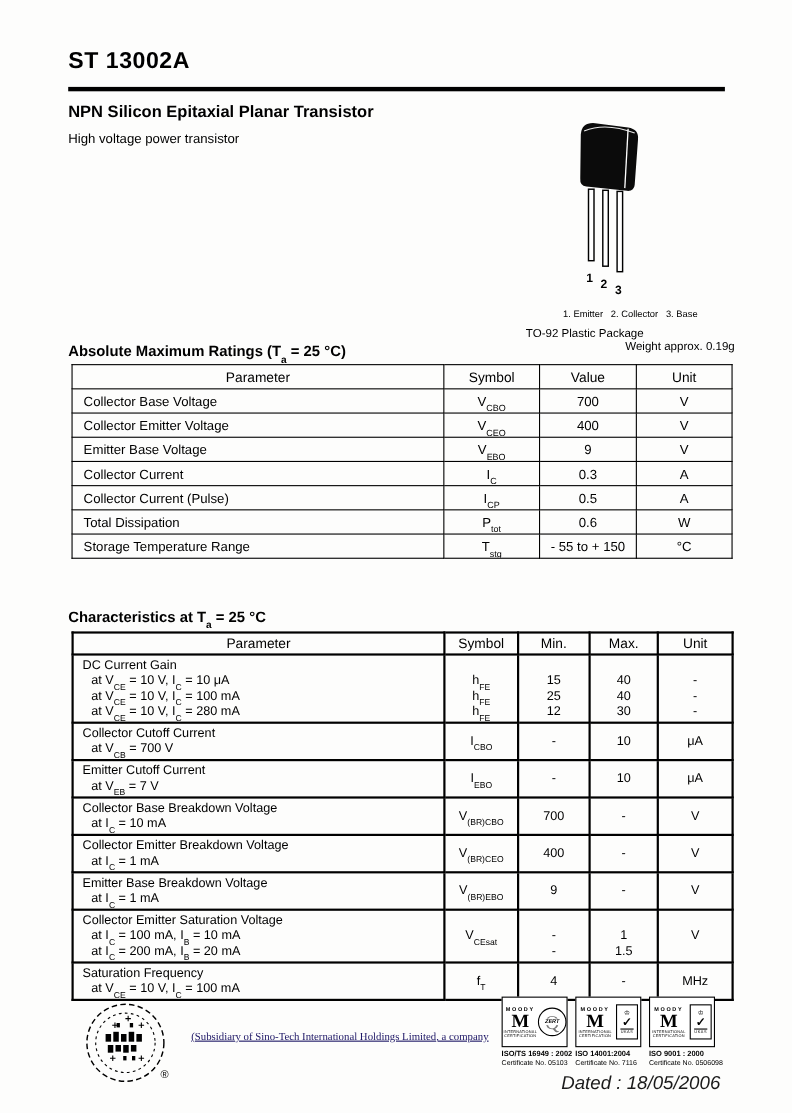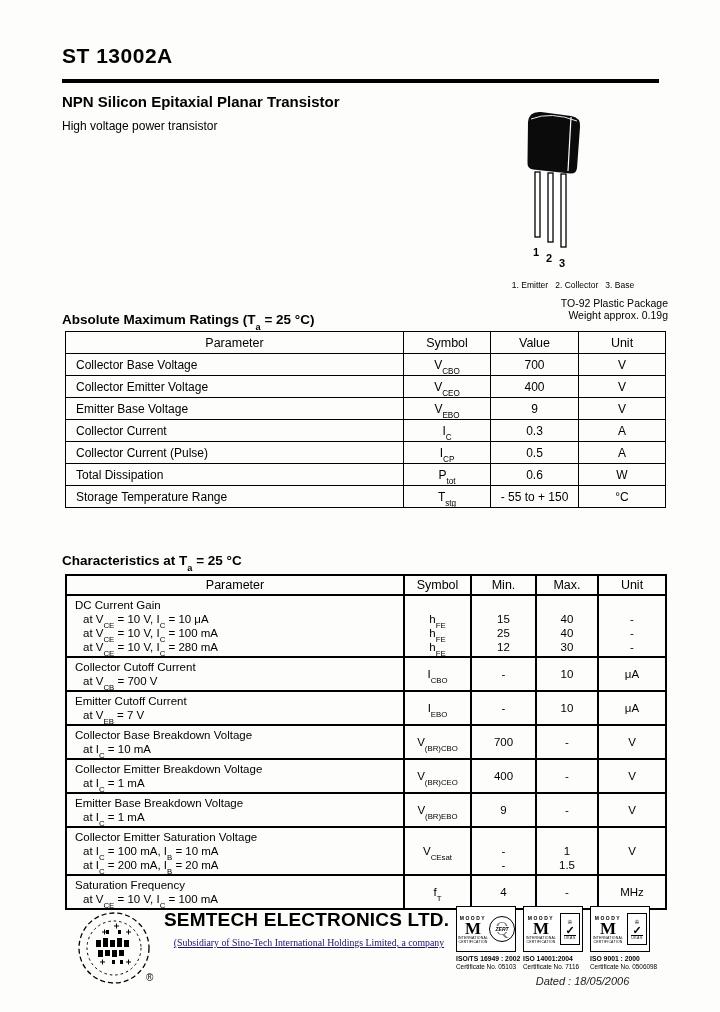--- a/index.html
+++ b/index.html
@@ -9,21 +9,21 @@
   
   .part-number{position:absolute;left:62px;top:44px;font-size:21px;font-weight:bold;letter-spacing:.5px;}
   .title-rule{position:absolute;left:62px;top:79px;width:597px;height:4px;background:#000;}
   .doc-title{position:absolute;left:62px;top:93px;font-size:15px;font-weight:bold;}
   .doc-subtitle{position:absolute;left:62px;top:119px;font-size:12px;}
 
   
   .pkg-drawing{position:absolute;left:495px;top:106px;}
   .pin-legend{position:absolute;left:478px;top:280px;width:190px;text-align:center;
               font-size:8.5px;white-space:pre;}
-  .pkg-name{position:absolute;left:478px;top:297px;width:190px;text-align:right;font-size:10.5px;}
+  .pkg-name{position:absolute;left:478px;top:297px;width:190px;text-align:left;font-size:10.5px;}
   .pkg-weight{position:absolute;left:478px;top:309px;width:190px;text-align:right;font-size:10.5px;}
 
   
   .section-heading{position:absolute;left:62px;font-size:13.5px;font-weight:bold;}
   .amr-heading{top:312px;}
   .char-heading{top:553px;}
 
   sub{font-size:68%;line-height:0;position:relative;top:2px;}
 
   table{position:absolute;border-collapse:collapse;table-layout:fixed;background:transparent;}
@@ -66,21 +66,21 @@
   .qz-zert{position:relative;font-size:5px;font-weight:bold;font-style:italic;background:#fff;padding:0 1px;}
   .uk-box{width:18px;height:30px;border:1.2px solid #000;display:flex;flex-direction:column;
           align-items:center;justify-content:center;}
   .uk-crown{font-size:6px;line-height:6px;}
   .uk-check{font-size:11px;line-height:10px;font-weight:bold;}
   .uk-label{font-size:3.5px;line-height:4px;letter-spacing:.5px;border-top:.5px solid #000;}
   .cert-line1{margin-top:3px;font-size:6.8px;line-height:8px;white-space:nowrap;font-weight:bold;}
   .cert-line2{font-size:6.4px;line-height:8px;white-space:nowrap;}
 
   .dated{position:absolute;left:500px;top:975px;width:165px;text-align:center;
-         font-style:italic;font-size:11px;color:#1a1a1a;}
+         font-style:italic;font-size:17px;color:#1a1a1a;}
 </style>
 </head>
 <body>
 
 <div class="page">
 
   <div class="part-number">ST 13002A</div>
   <div class="title-rule"></div>
   <div class="doc-title">NPN Silicon Epitaxial Planar Transistor</div>
   <div class="doc-subtitle">High voltage power transistor</div>
@@ -310,21 +310,20 @@
     <g stroke="#000" stroke-width="1">
       <path d="M26,22 h5 M28.5,19.5 v5"></path>
         <path d="M38,16 h5 M40.5,13.5 v5"></path>
         <path d="M50,22 h5 M52.5,19.5 v5"></path>
       <path d="M24,52 h5 M26.5,49.5 v5"></path>
         <path d="M50,52 h5 M52.5,49.5 v5"></path>
     </g>
   </svg>
   <div class="reg-mark">®</div>
 
-  <div class="company-name">SEMTECH ELECTRONICS LTD.</div>
   <div class="company-sub sub1">(Subsidiary of Sino-Tech International Holdings Limited, a company</div>
 
   <div class="certs">
       <div class="cert">
         <div class="cert-box">
           <div class="cert-left">
             <div class="cert-brand">MOODY</div>
             <div class="cert-m">M</div>
             <div class="cert-brand-sub">INTERNATIONAL CERTIFICATION</div>
           </div>

